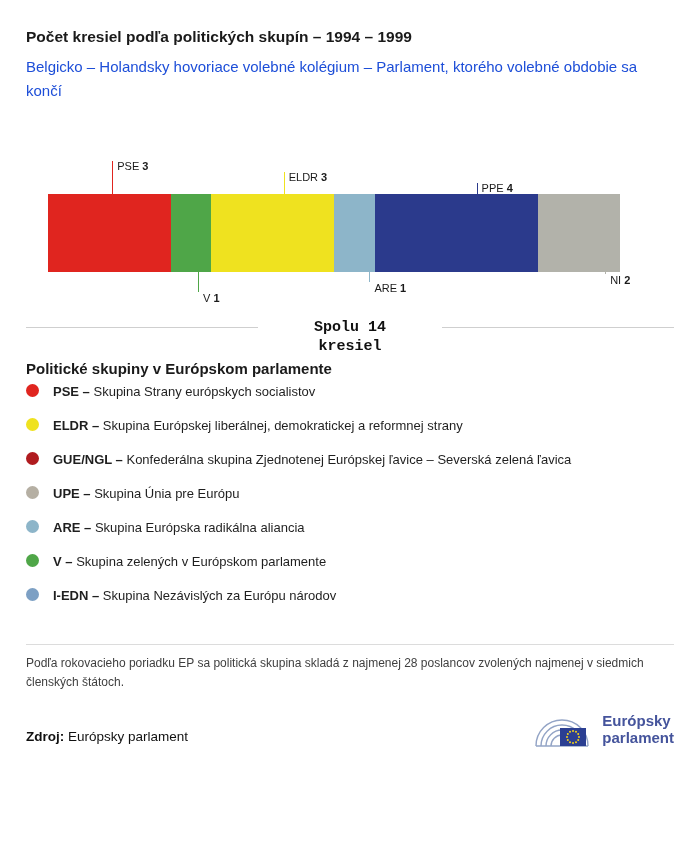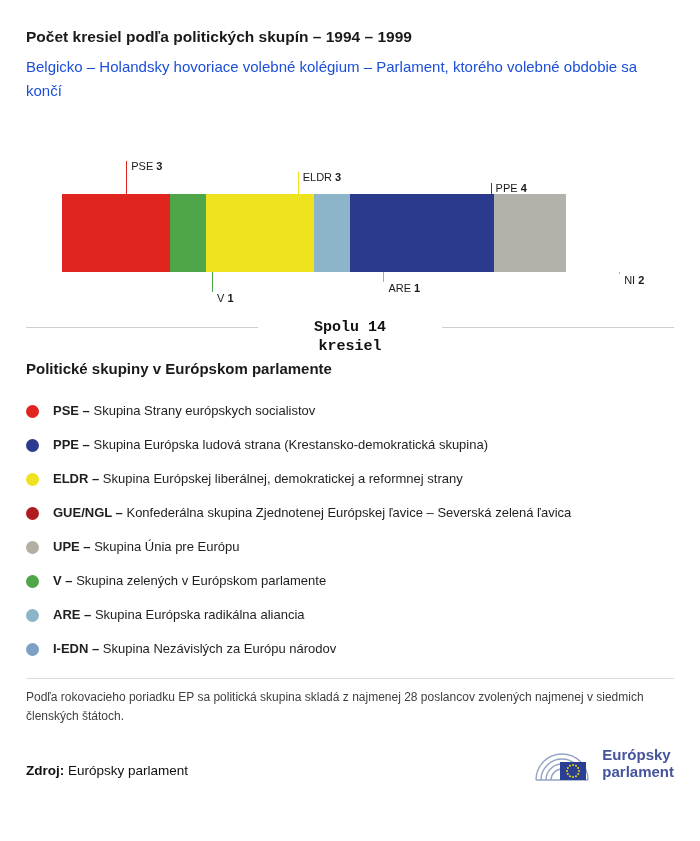--- a/index.html
+++ b/index.html
@@ -1,34 +1,34 @@
 <!DOCTYPE html>
 <html><head>
 <meta charset="utf-8">
 <style>
   html,body{margin:0;padding:0;background:#fff;}
   body{width:700px;height:841px;overflow:hidden;font-family:"Liberation Sans","DejaVu Sans",sans-serif;-webkit-font-smoothing:antialiased;}
   .page{padding:28px 26px 0;position:relative;}
   h1{font-size:15.5px;font-weight:bold;color:#1a1a1a;margin:0 0 9px;}
   .subtitle{font-size:15px;color:#1d4ed8;line-height:24px;margin:0;max-width:620px;}
   
-  .chart{position:relative;width:504px;height:146px;margin:55px 0 0 36px;}
+  .chart{position:relative;width:572px;height:146px;margin:55px 0 0 22px;}
   .bar{position:absolute;top:36px;left:0;width:100%;height:78px;display:flex;}
   .segment{height:100%;}
   .tick{position:absolute;width:1px;}
   .callout-label{position:absolute;font-size:11px;color:#1a1a1a;white-space:nowrap;}
   .callout-label b{font-weight:bold;}
   
   .total-row{display:flex;margin-top:14px;}
   .rule{flex:1;height:1px;background:#cfcfcf;margin-top:9px;}
   .total-text{padding:0 56px;text-align:center;font-family:"Liberation Mono","DejaVu Sans Mono",monospace;font-weight:bold;font-size:15px;line-height:19px;color:#111;}
   
   h2{font-size:15px;font-weight:bold;color:#1a1a1a;margin:4px 0 0;}
   .legend{margin-top:7px;}
-  .legend-row{display:flex;align-items:flex-end;height:34px;}
+  .legend-row{display:flex;align-items:flex-start;height:34px;}
   .dot{width:13px;height:13px;border-radius:50%;margin-right:14px;flex:none;}
   .legend-text{font-size:13px;color:#1f1f1f;}
   .legend-text b{font-weight:bold;}
   
   .divider{height:1px;background:#dcdcdc;margin-top:22px;}
   .footnote{font-size:12px;color:#3f3f3f;line-height:19px;margin:9px 0 0;max-width:640px;}
   .bottom-row{display:flex;justify-content:space-between;align-items:flex-end;margin-top:14px;}
   .source{font-size:13.5px;color:#111;padding-bottom:8px;}
   .source b{font-weight:bold;}
   .logo{display:flex;align-items:center;}
@@ -75,42 +75,38 @@
   </div>
 
   <h2>Politické skupiny v Európskom parlamente</h2>
 
   <div class="legend">
     <div class="legend-row">
       <span class="dot" style="background: rgb(224, 37, 31);"></span>
       <span class="legend-text"><b>PSE –</b> <span>Skupina Strany európskych socialistov</span></span>
     </div>
     <div class="legend-row">
-      <span class="dot" style="background: rgb(43, 58, 140);"></span>
-      <span class="legend-text"><b>PPE –</b> <span>Skupina Európska ludová strana (Krestansko-demokratická skupina)</span></span>
-    </div>
-    <div class="legend-row">
       <span class="dot" style="background: rgb(239, 226, 31);"></span>
       <span class="legend-text"><b>ELDR –</b> <span>Skupina Európskej liberálnej, demokratickej a reformnej strany</span></span>
     </div>
     <div class="legend-row">
       <span class="dot" style="background: rgb(176, 27, 31);"></span>
       <span class="legend-text"><b>GUE/NGL –</b> <span>Konfederálna skupina Zjednotenej Európskej ľavice – Severská zelená ľavica</span></span>
     </div>
     <div class="legend-row">
       <span class="dot" style="background: rgb(181, 175, 163);"></span>
       <span class="legend-text"><b>UPE –</b> <span>Skupina Únia pre Európu</span></span>
     </div>
     <div class="legend-row">
+      <span class="dot" style="background: rgb(141, 181, 201);"></span>
+      <span class="legend-text"><b>ARE –</b> <span>Skupina Európska radikálna aliancia</span></span>
+    </div>
+    <div class="legend-row">
       <span class="dot" style="background: rgb(79, 166, 72);"></span>
       <span class="legend-text"><b>V –</b> <span>Skupina zelených v Európskom parlamente</span></span>
-    </div>
-    <div class="legend-row">
-      <span class="dot" style="background: rgb(141, 181, 201);"></span>
-      <span class="legend-text"><b>ARE –</b> <span>Skupina Európska radikálna aliancia</span></span>
     </div>
     <div class="legend-row">
       <span class="dot" style="background: rgb(125, 160, 196);"></span>
       <span class="legend-text"><b>I-EDN –</b> <span>Skupina Nezávislých za Európu národov</span></span>
     </div>
   </div>
 
   <div class="divider"></div>
   <p class="footnote">Podľa rokovacieho poriadku EP sa politická skupina skladá z najmenej 28 poslancov zvolených najmenej v siedmich členských štátoch.</p>
 

